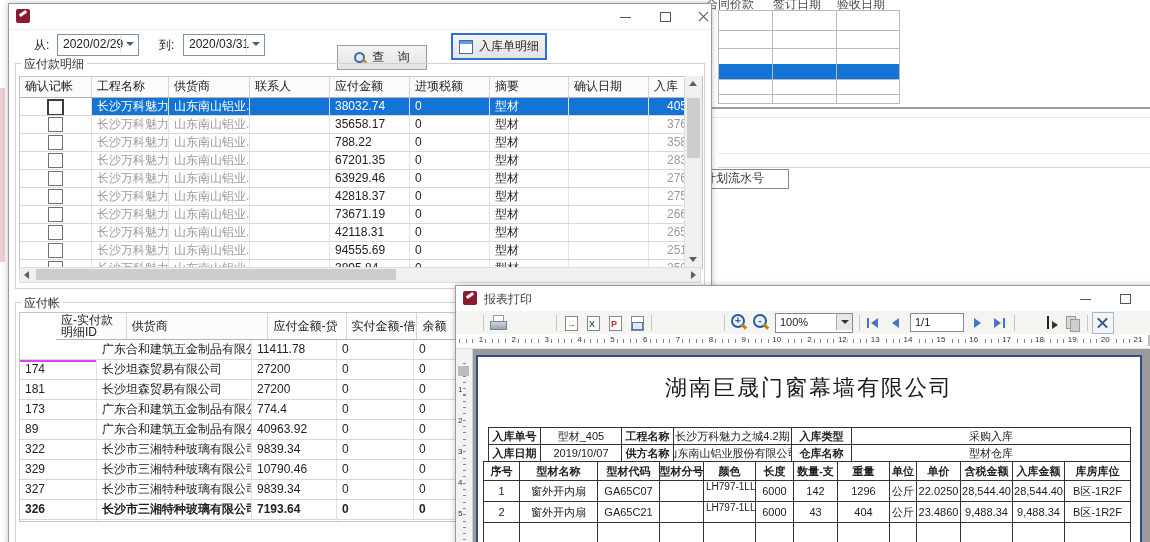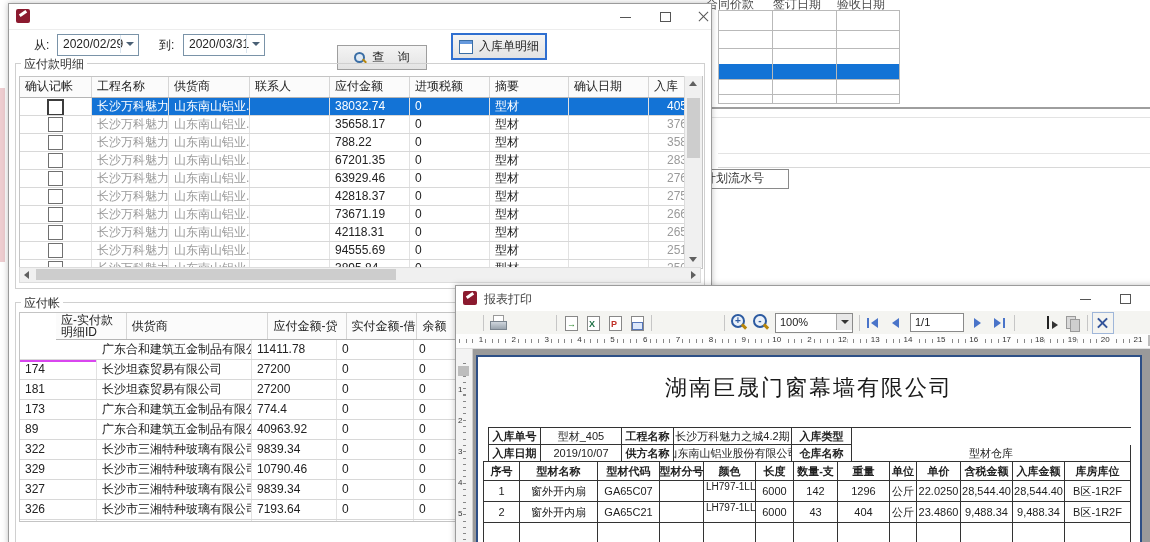--- a/index.html
+++ b/index.html
@@ -400,21 +400,21 @@
           <div style="width: 77px; line-height: 16px;">0</div>
           <div style="width: 48px; line-height: 16px;">0</div>
         </div>
         <div class="grow" style="height: 19px;">
           <div style="width: 77px; line-height: 16px;">327</div>
           <div style="width: 155px; line-height: 16px;">长沙市三湘特种玻璃有限公司</div>
           <div style="width: 85px; line-height: 16px;">9839.34</div>
           <div style="width: 77px; line-height: 16px;">0</div>
           <div style="width: 48px; line-height: 16px;">0</div>
         </div>
-        <div class="grow" style="height: 19px;">
+        <div class="grow" style="height: 19px; font-weight: bold;">
           <div style="width: 77px; line-height: 16px;">326</div>
           <div style="width: 155px; line-height: 16px;">长沙市三湘特种玻璃有限公司</div>
           <div style="width: 85px; line-height: 16px;">7193.64</div>
           <div style="width: 77px; line-height: 16px;">0</div>
           <div style="width: 48px; line-height: 16px;">0</div>
         </div>
         <div class="grow" style="height: 19px;">
           <div style="width: 77px; line-height: 16px;"></div>
           <div style="width: 155px; line-height: 16px;">长沙市三湘特种玻璃有限公司</div>
           <div style="width: 85px; line-height: 16px;"></div>
@@ -520,20 +520,21 @@
         </div>
       <div class="page">
         <div class="company">湖南巨晟门窗幕墙有限公司</div>
         <div class="rtable" id="info-table" style="left:10px;top:70px">
             <div class="rrow" style="height: 17px;">
               <div class="rlab" style="width: 52px;">入库单号</div>
               <div style="width: 81px;">型材_405</div>
               <div class="rlab" style="width: 52px;">工程名称</div>
               <div style="width: 118px;">长沙万科魅力之城4.2期</div>
               <div class="rlab" style="width: 60px;">入库类型</div>
+              <div style="width: 279px;">采购入库</div>
             </div>
             <div class="rrow" style="height: 17px;">
               <div class="rlab" style="width: 52px;">入库日期</div>
               <div style="width: 81px;">2019/10/07</div>
               <div class="rlab" style="width: 52px;">供方名称</div>
               <div style="width: 118px;">山东南山铝业股份有限公司</div>
               <div class="rlab" style="width: 60px;">仓库名称</div>
               <div style="width: 279px;">型材仓库</div>
             </div>
           </div>

